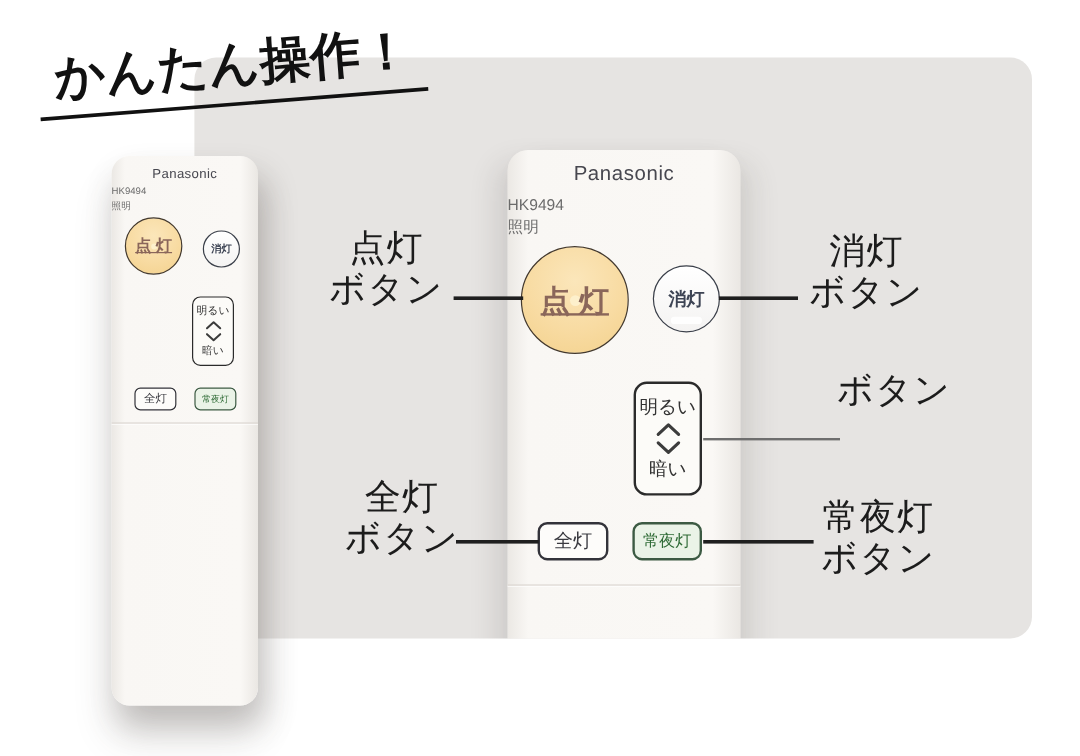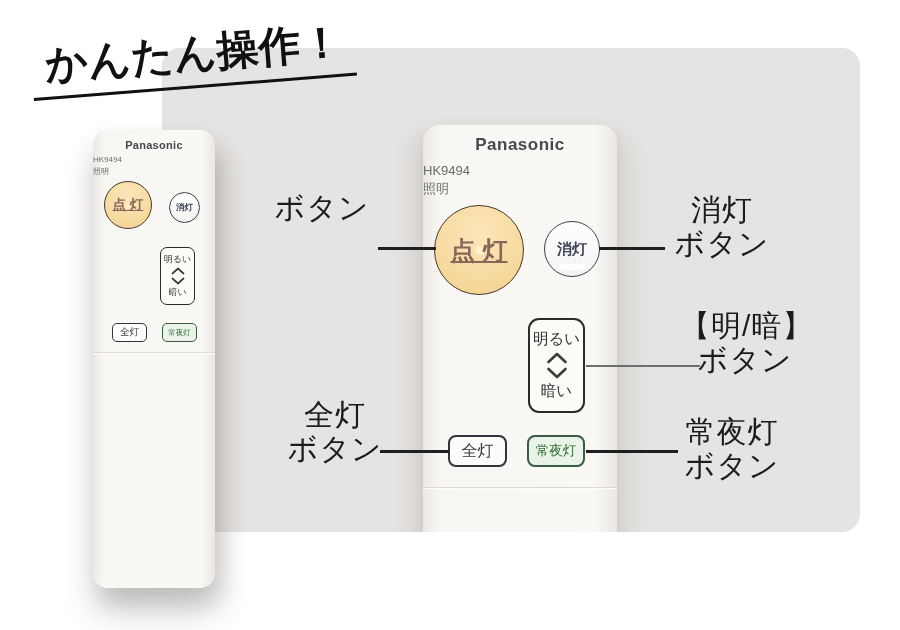--- a/index.html
+++ b/index.html
@@ -30,21 +30,21 @@
   .remote-small{
     left:93px;top:130px;width:122px;height:458px;
     box-shadow:6px 16px 26px rgba(70,64,58,0.25), 0 26px 34px rgba(70,64,58,0.14);
   }
   .remote-large{
     left:261px;top:77px;width:194px;height:520px;
     border-radius:17px;
     box-shadow:-10px 10px 22px rgba(70,64,58,0.13), 12px 10px 22px rgba(70,64,58,0.10);
   }
   .remote *{box-sizing:border-box;}
-  .brand{position:absolute;left:0;width:100%;text-align:center;font-weight:bold;color:#47474f;}
+  .brand{position:absolute;left:0;width:100%;text-align:center;font-weight:normal;color:#47474f;}
   .model,.cat{position:absolute;left:0;width:100%;color:#6b6b6b;}
   .btn-round{
     position:absolute;border-radius:50%;
     display:flex;align-items:center;justify-content:center;
   }
   .btn-tento{
     background:radial-gradient(circle at 50% 32%, #fbe6ba 0%, #f8dba2 55%, #f3d18c 100%);
     border:1.5px solid #43392e;color:#8a665a;font-weight:bold;white-space:pre;
   }
   .btn-tento .led{position:absolute;border-radius:50%;background:#fdf0cc;}
@@ -156,28 +156,28 @@
     <div class="sep" style="top:222px;"></div>
   </div>
 
   <div class="cline" style="left:378px;top:247px;width:58px;"></div>
   <div class="cline" style="left:599px;top:247px;width:66px;"></div>
   <div class="cline cline-light" style="left:586px;top:365px;width:114px;"></div>
   <div class="cline" style="left:380px;top:450px;width:69px;"></div>
   <div class="cline" style="left:586px;top:450px;width:92px;"></div>
 
   <div class="callout" style="left:266px;top:191px;width:112px;">
+    <div>点灯</div>
     <div>ボタン</div>
   </div>
   <div class="callout" style="left:674px;top:193px;width:96px;">
     <div>消灯</div>
     <div>ボタン</div>
   </div>
   <div class="callout" style="left:680px;top:309px;width:130px;">
-    <div>【明/暗】</div>
     <div>ボタン</div>
   </div>
   <div class="callout" style="left:280px;top:398px;width:110px;">
     <div>全灯</div>
     <div>ボタン</div>
   </div>
   <div class="callout" style="left:672px;top:415px;width:120px;">
     <div>常夜灯</div>
     <div>ボタン</div>
   </div>

